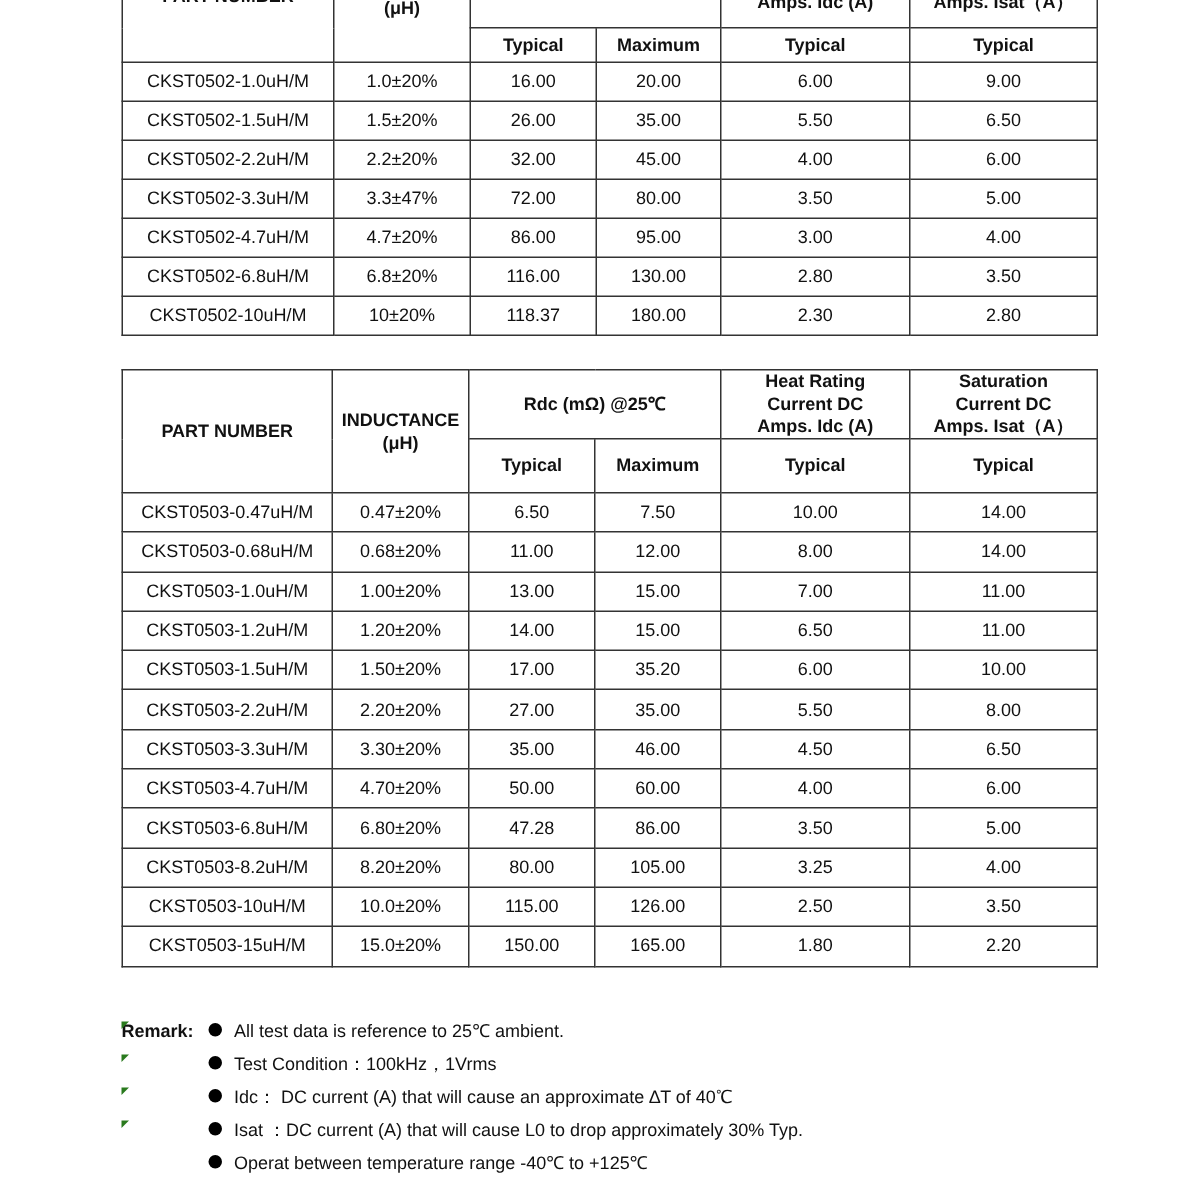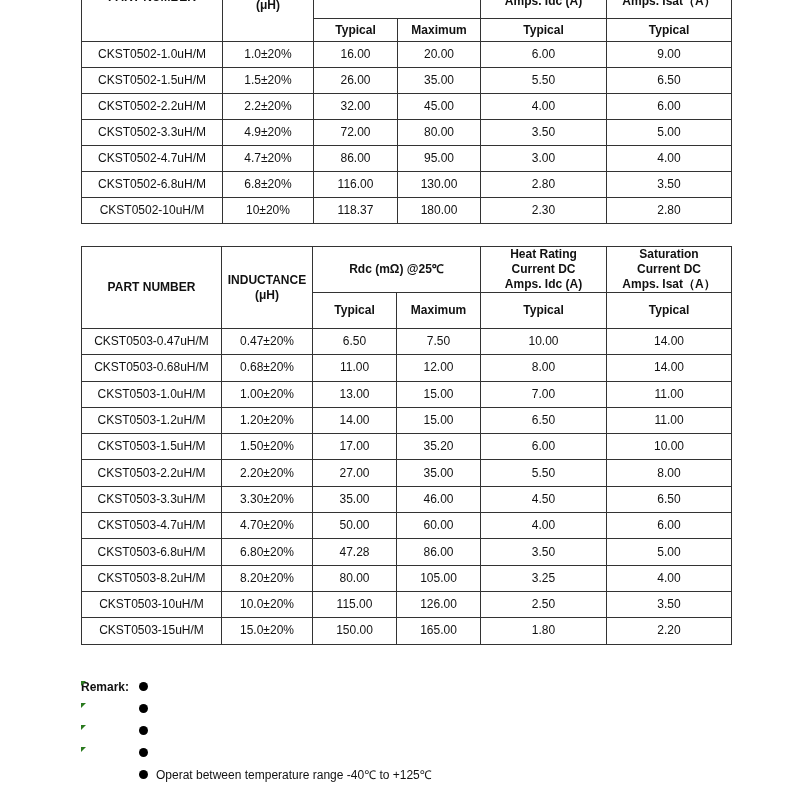--- a/index.html
+++ b/index.html
@@ -87,21 +87,21 @@
       <tr>
         <td>CKST0502-2.2uH/M</td>
         <td>2.2±20%</td>
         <td>32.00</td>
         <td>45.00</td>
         <td>4.00</td>
         <td>6.00</td>
       </tr>
       <tr>
         <td>CKST0502-3.3uH/M</td>
-        <td>4.9±20%</td>
+        <td>3.3±47%</td>
         <td>72.00</td>
         <td>80.00</td>
         <td>3.50</td>
         <td>5.00</td>
       </tr>
       <tr>
         <td>CKST0502-4.7uH/M</td>
         <td>4.7±20%</td>
         <td>86.00</td>
         <td>95.00</td>
@@ -248,29 +248,33 @@
         <td>1.80</td>
         <td>2.20</td>
       </tr>
     </tbody>
 </table>
 
 <div class="remarks">
   <div class="remark-row" style="top:0px; width:600px;">
     <span class="remark-label">Remark:</span>
     <span class="bullet"></span>
+    <span class="remark-text">All test data is reference to 25℃ ambient.</span>
   </div>
   <div class="remark-row" style="top:22px; width:600px;">
     <span class="bullet"></span>
+    <span class="remark-text">Test Condition：100kHz，1Vrms</span>
   </div>
   <div class="remark-row" style="top:44px; width:600px;">
     <span class="bullet"></span>
+    <span class="remark-text">Idc： DC current (A) that will cause an approximate ∆T of 40℃</span>
   </div>
   <div class="remark-row" style="top:66px; width:600px;">
     <span class="bullet"></span>
+    <span class="remark-text">Isat ：DC current (A) that will cause L0 to drop approximately 30% Typ.</span>
   </div>
   <div class="remark-row" style="top:88px; width:600px;text-align:center;">
     <span class="bullet"></span>
     <span class="remark-text">Operat between temperature range -40℃ to +125℃</span>
   </div>
 </div>
 
 <span class="tick" style="left:81px; top:681px;"></span>
 <span class="tick" style="left:81px; top:703px;"></span>
 <span class="tick" style="left:81px; top:725px;"></span>

